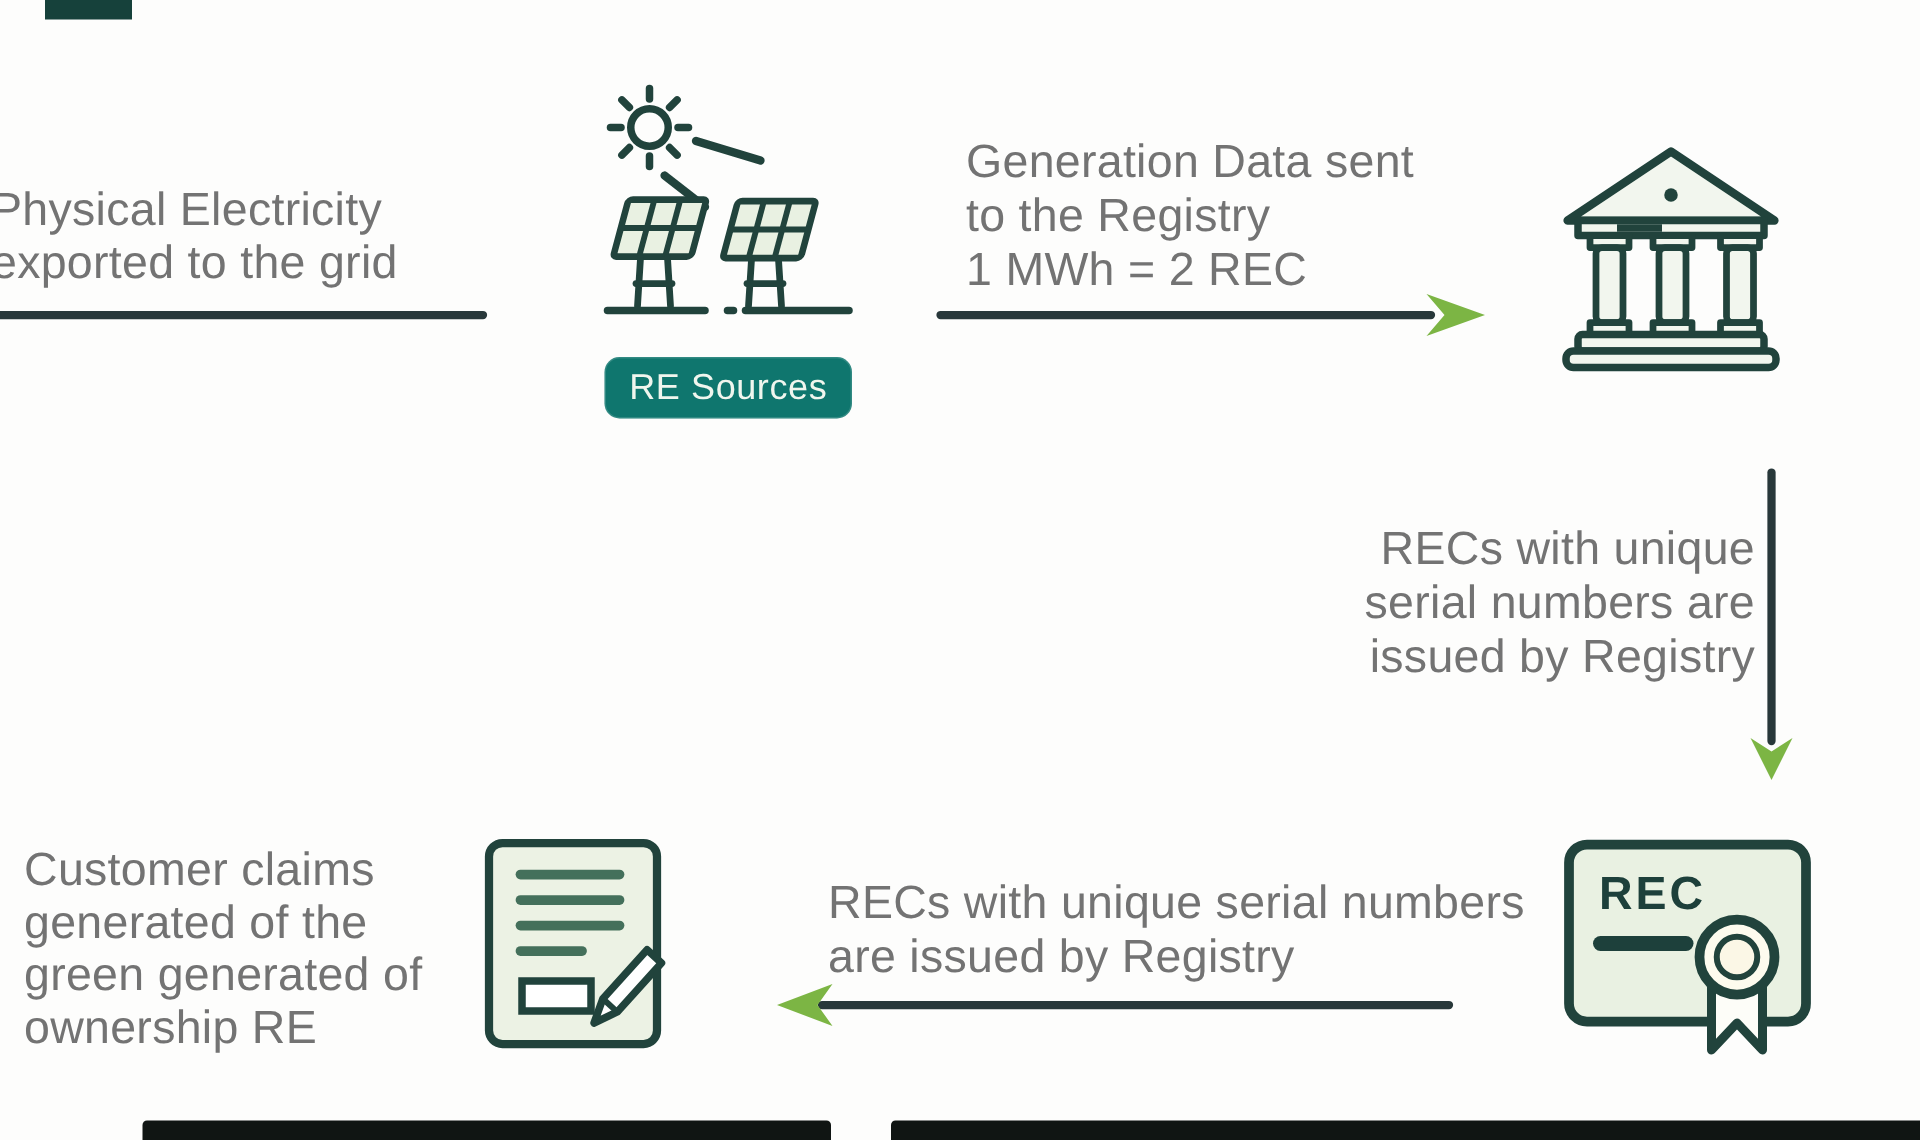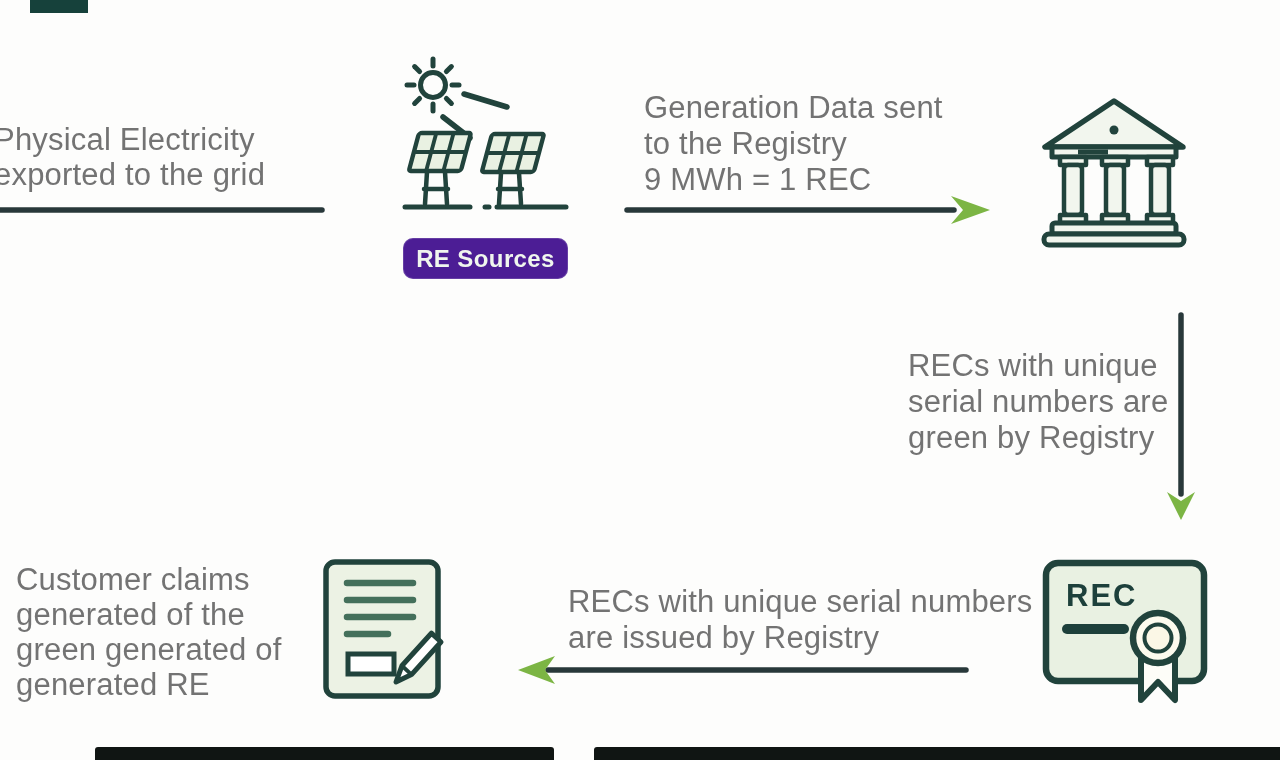--- a/index.html
+++ b/index.html
@@ -4,25 +4,25 @@
 <style>
   html,body{margin:0;padding:0;background:#ffffff;}
   .stage{
     position:relative;width:1280px;height:760px;overflow:hidden;
     background:#fdfdfc;font-family:"Liberation Sans",sans-serif;
   }
   .lbl{
     position:absolute;font-weight:400;font-size:31px;line-height:36px;
     color:#737373;letter-spacing:.2px;white-space:nowrap;
   }
-  .lbl.center{text-align:left;}
+  .lbl.center{text-align:right;}
   .badge{
     position:absolute;left:403px;top:238px;width:165px;height:41px;
-    background:#4c1d95;border-radius:10px;display:flex;align-items:center;justify-content:center;
-    color:#f0f6ee;font-weight:700;font-size:24px;letter-spacing:.4px;
+    background:#0f766e;border-radius:10px;display:flex;align-items:center;justify-content:center;
+    color:#f0f6ee;font-weight:400;font-size:24px;letter-spacing:.4px;
     box-shadow:inset 0 0 0 1px rgba(255,255,255,.15);
     text-align:center;
   }
   .abs{position:absolute;}
   .crop-bar{position:absolute;background:#101513;border-radius:3px 3px 0 0;}
   .crop-tab{position:absolute;background:#16413b;}
   svg{display:block;overflow:visible;}
 </style>
 </head>
 <body>
@@ -84,21 +84,21 @@
       <line x1="92" y1="159" x2="96" y2="159"></line>
       <line x1="104" y1="159" x2="173" y2="159"></line>
     </g>
   </svg>
 
   <div class="badge">RE Sources</div>
 
   <div class="lbl" style="left:644px;top:90px;">
     <div>Generation Data sent</div>
     <div>to the Registry</div>
-    <div>9 MWh = 1 REC</div>
+    <div>1 MWh = 2 REC</div>
   </div>
 
   <svg class="abs" style="left:622px;top:195px;" width="372" height="30" viewBox="0 0 372 30">
     <line x1="5" y1="15" x2="332" y2="15" stroke="#28383a" stroke-width="5.5" stroke-linecap="round"></line>
     <polygon points="329,1 341,15 329,29 368,15" fill="#7cb544"></polygon>
   </svg>
 
   <svg class="abs" style="left:1040px;top:97px;" width="148" height="150" viewBox="0 0 148 150">
     <g stroke="#21433c" fill="#f2f6ee" stroke-linejoin="round">
       <path d="M74,4 L5,50 H143 Z" stroke-width="5.5"></path>
@@ -118,38 +118,38 @@
         <rect x="107" y="118" width="26" height="8"></rect>
       </g>
       <rect x="12" y="126" width="124" height="11" rx="3" stroke-width="5"></rect>
       <rect x="4" y="137" width="140" height="11" rx="5" stroke-width="5"></rect>
     </g>
   </svg>
 
   <div class="lbl center" style="left:908px;top:348px;width:262px;">
     <div>RECs with unique</div>
     <div>serial numbers are</div>
-    <div>green by Registry</div>
+    <div>issued by Registry</div>
   </div>
 
   <svg class="abs" style="left:1162px;top:308px;" width="40" height="216" viewBox="0 0 40 216">
     <line x1="19" y1="7" x2="19" y2="186" stroke="#28383a" stroke-width="5.5" stroke-linecap="round"></line>
     <polygon points="5,184 19,193 33,184 19,212" fill="#7cb544"></polygon>
   </svg>
 
   <svg class="abs" style="left:1038px;top:556px;" width="170" height="152" viewBox="0 0 170 152">
     <rect x="8" y="7" width="158" height="118" rx="12" fill="#e9f1e2" stroke="#21433c" stroke-width="6.5"></rect>
     <text x="28" y="50" font-family="Liberation Sans, sans-serif" font-size="31" font-weight="700" letter-spacing="2" fill="#1d403b">REC</text>
     <line x1="29" y1="73" x2="86" y2="73" stroke="#1d403b" stroke-width="10" stroke-linecap="round"></line>
     <path d="M103,95 V144 L120,126 L137,144 V95 Z" fill="#fdfdf8" stroke="#21433c" stroke-width="6" stroke-linejoin="round"></path>
     <circle cx="120" cy="82" r="25" fill="#fdfbee" stroke="#21433c" stroke-width="6.5"></circle>
     <circle cx="120" cy="82" r="13.5" fill="#fbf7e6" stroke="#21433c" stroke-width="4"></circle>
   </svg>
 
-  <div class="lbl" style="left:568px;top:584px;">
+  <div class="lbl" style="left:552px;top:584px;">
     <div>RECs with unique serial numbers</div>
     <div>are issued by Registry</div>
   </div>
 
   <svg class="abs" style="left:508px;top:652px;" width="465" height="36" viewBox="0 0 465 36">
     <line x1="40" y1="18" x2="458" y2="18" stroke="#28383a" stroke-width="5.5" stroke-linecap="round"></line>
     <polygon points="47,4 37,18 47,32 10,18" fill="#7cb544"></polygon>
   </svg>
 
   <svg class="abs" style="left:320px;top:556px;" width="140" height="150" viewBox="0 0 140 150">
@@ -164,20 +164,20 @@
     <g>
       <path d="M76,126 L81.9,109.8 L111.4,77.2 L121,86 L91.5,118.6 Z" fill="#ffffff" stroke="#21433c" stroke-width="5" stroke-linejoin="round"></path>
       <line x1="81.9" y1="109.8" x2="91.5" y2="118.6" stroke="#21433c" stroke-width="4"></line>
     </g>
   </svg>
 
   <div class="lbl" style="left:16px;top:562px;line-height:35px;">
     <div>Customer claims</div>
     <div>generated of the</div>
     <div>green generated of</div>
-    <div>generated RE</div>
+    <div>ownership RE</div>
   </div>
 
   <div class="crop-tab" style="left:30px;top:0;width:58px;height:13px;"></div>
   <div class="crop-bar" style="left:95px;top:747px;width:459px;height:13px;"></div>
   <div class="crop-bar" style="left:594px;top:747px;width:686px;height:13px;border-radius:3px 0 0 0;"></div>
 
 </div>
 
 </body></html>

